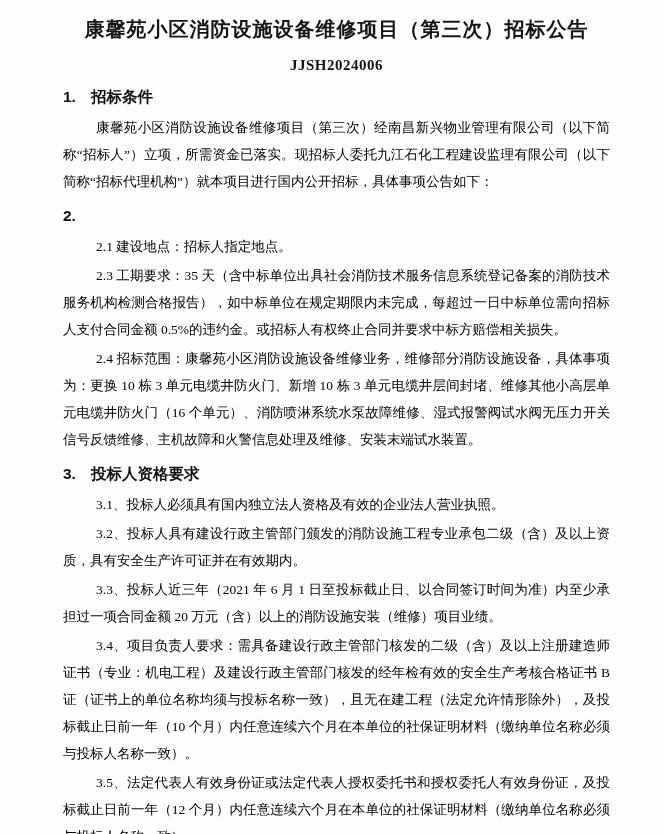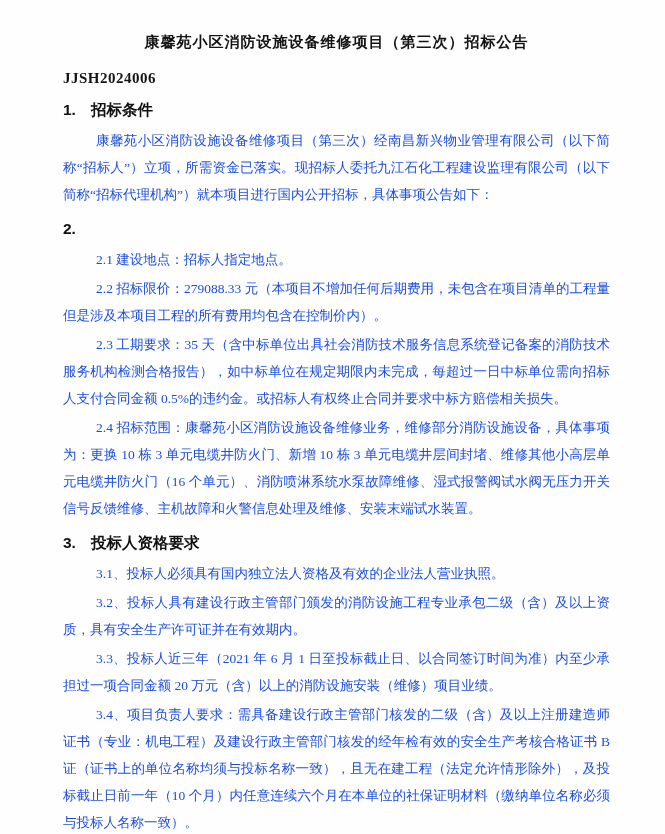--- a/index.html
+++ b/index.html
@@ -12,29 +12,30 @@
     width: 665px;
     height: 834px;
     box-sizing: border-box;
     background: #fefefe;
     color: #151515;
     padding: 10px 55px 0 63px;
     overflow: hidden;
     font-family: "Liberation Serif", "DejaVu Serif", serif;
   }
   .doc-title {
-    margin: 19px 0 0 0;
+    margin: 6px 0 0 0;
     text-align: center;
-    font-size: 15px;
+    font-size: 20px;
     font-weight: 700;
     letter-spacing: 1px;
     line-height: 26px;
   }
   .doc-number {
     margin: 12px 0 6px 0;
+    text-align: center;
     font-size: 15px;
     font-weight: 700;
     letter-spacing: 0.5px;
     line-height: 22px;
   }
   .sec-head {
     display: flex;
     align-items: baseline;
     margin: 9px 0 5px 0;
     font-family: "Liberation Sans", "DejaVu Sans", sans-serif;
@@ -45,21 +46,21 @@
   }
   .sec-num {
     margin-right: 15px;
   }
   .body-p {
     margin: 2px 0;
     font-size: 13.5px;
     line-height: 27px;
     text-align: justify;
     text-indent: 33px;
-    color: #1d4ed8;
+    color: #000000;
     word-break: break-all;
   }
   .section {
     margin: 0;
   }
 </style>
 </head>
 <body>
 
 <div class="page">
@@ -73,21 +74,20 @@
       <span class="sec-title">招标条件</span>
     </div>
     <p class="body-p">康馨苑小区消防设施设备维修项目（第三次）经南昌新兴物业管理有限公司（以下简称“招标人”）立项，所需资金已落实。现招标人委托九江石化工程建设监理有限公司（以下简称“招标代理机构”）就本项目进行国内公开招标，具体事项公告如下：</p>
   </div>
 
   <div class="section">
     <div class="sec-head">
       <span class="sec-num">2.</span>
     </div>
     <p class="body-p">2.1 建设地点：招标人指定地点。</p>
-    <p class="body-p">2.2 招标限价：279088.33 元（本项目不增加任何后期费用，未包含在项目清单的工程量但是涉及本项目工程的所有费用均包含在控制价内）。</p>
     <p class="body-p">2.3 工期要求：35 天（含中标单位出具社会消防技术服务信息系统登记备案的消防技术服务机构检测合格报告），如中标单位在规定期限内未完成，每超过一日中标单位需向招标人支付合同金额 0.5%的违约金。或招标人有权终止合同并要求中标方赔偿相关损失。</p>
     <p class="body-p">2.4 招标范围：康馨苑小区消防设施设备维修业务，维修部分消防设施设备，具体事项为：更换 10 栋 3 单元电缆井防火门、新增 10 栋 3 单元电缆井层间封堵、维修其他小高层单元电缆井防火门（16 个单元）、消防喷淋系统水泵故障维修、湿式报警阀试水阀无压力开关信号反馈维修、主机故障和火警信息处理及维修、安装末端试水装置。</p>
   </div>
 
   <div class="section">
     <div class="sec-head">
       <span class="sec-num">3.</span>
       <span class="sec-title">投标人资格要求</span>
     </div>
     <p class="body-p">3.1、投标人必须具有国内独立法人资格及有效的企业法人营业执照。</p>

